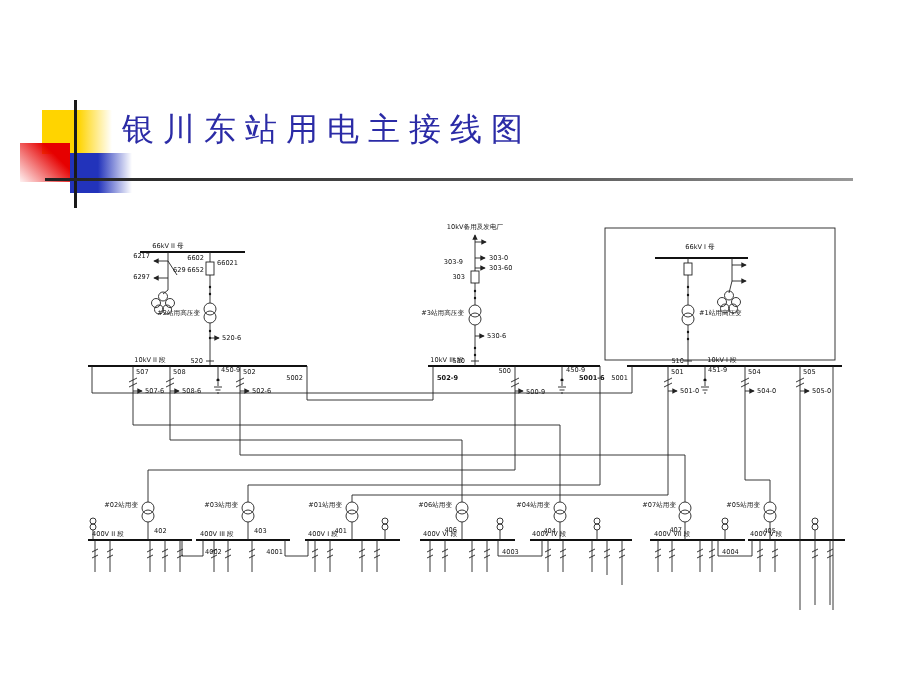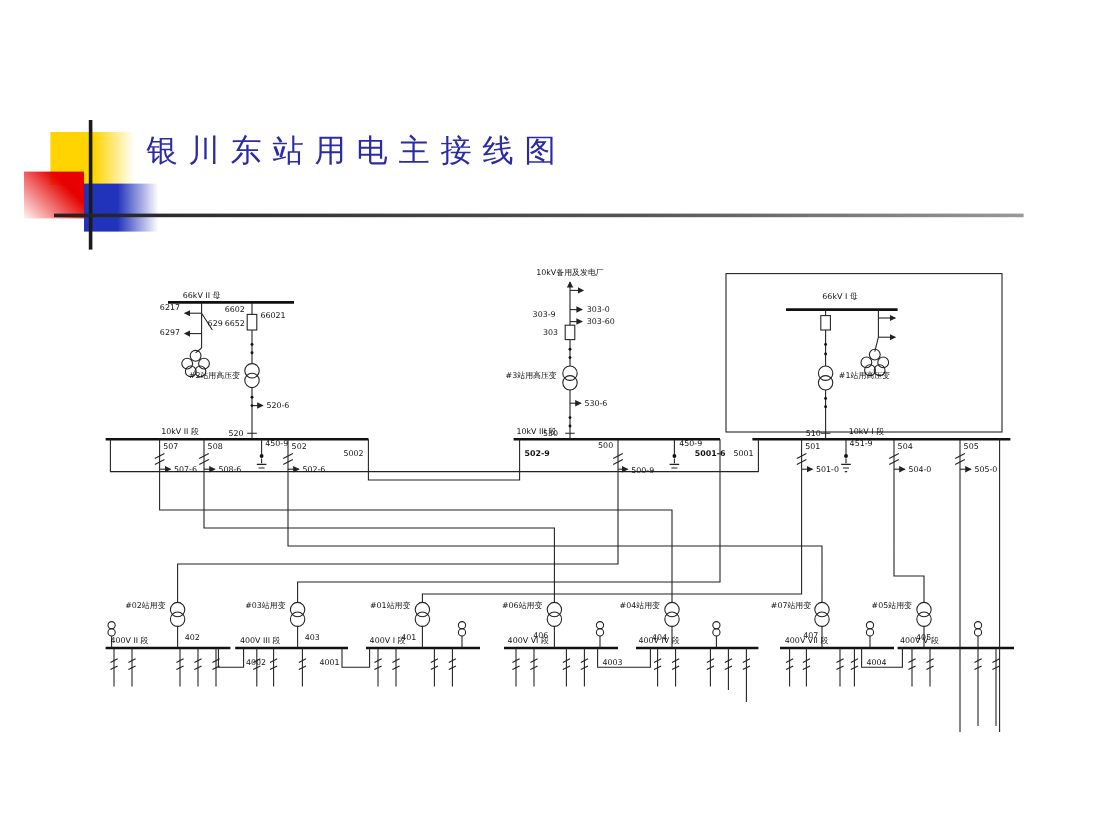--- a/index.html
+++ b/index.html
@@ -9,21 +9,21 @@
   .decor{position:absolute;}
   #decor-yellow{left:42px;top:110px;width:70px;height:44px;
     background:linear-gradient(to right,#ffd400 52%,rgba(255,212,0,0));}
   #decor-red{left:20px;top:143px;width:50px;height:39px;
     background:linear-gradient(225deg,#e60000 30%,rgba(255,160,160,0.12));}
   #decor-blue{left:70px;top:153px;width:62px;height:40px;
     background:linear-gradient(to right,#2233bb 45%,rgba(45,60,200,0));}
   #decor-vline{left:74px;top:100px;width:3px;height:108px;background:#1a1a1a;}
   #title-divider{position:absolute;left:45px;top:178px;width:808px;height:3px;
     background:linear-gradient(to right,#222 0%,#555 60%,#999 100%);}
-  #slide-title{position:absolute;left:122px;top:108px;font-size:26px;letter-spacing:9px;
+  #slide-title{position:absolute;left:122px;top:108px;font-size:32px;letter-spacing:9px;
     color:#2b2ba6;font-family:"Liberation Serif","DejaVu Serif",serif;white-space:nowrap;}
   #diagram-wrap{position:absolute;left:0;top:215px;width:920px;height:475px;}
   svg{display:block;}
   svg text{font-family:"DejaVu Sans","Liberation Sans",sans-serif;fill:#111;}
   .thin{stroke:#222;stroke-width:0.9;fill:none;}
   .bus{stroke:#111;stroke-width:2.2;fill:none;}
   .sym{stroke:#222;stroke-width:0.9;fill:none;}
   .boxf{stroke:#222;stroke-width:0.9;fill:#fff;}
 </style>
 </head>

